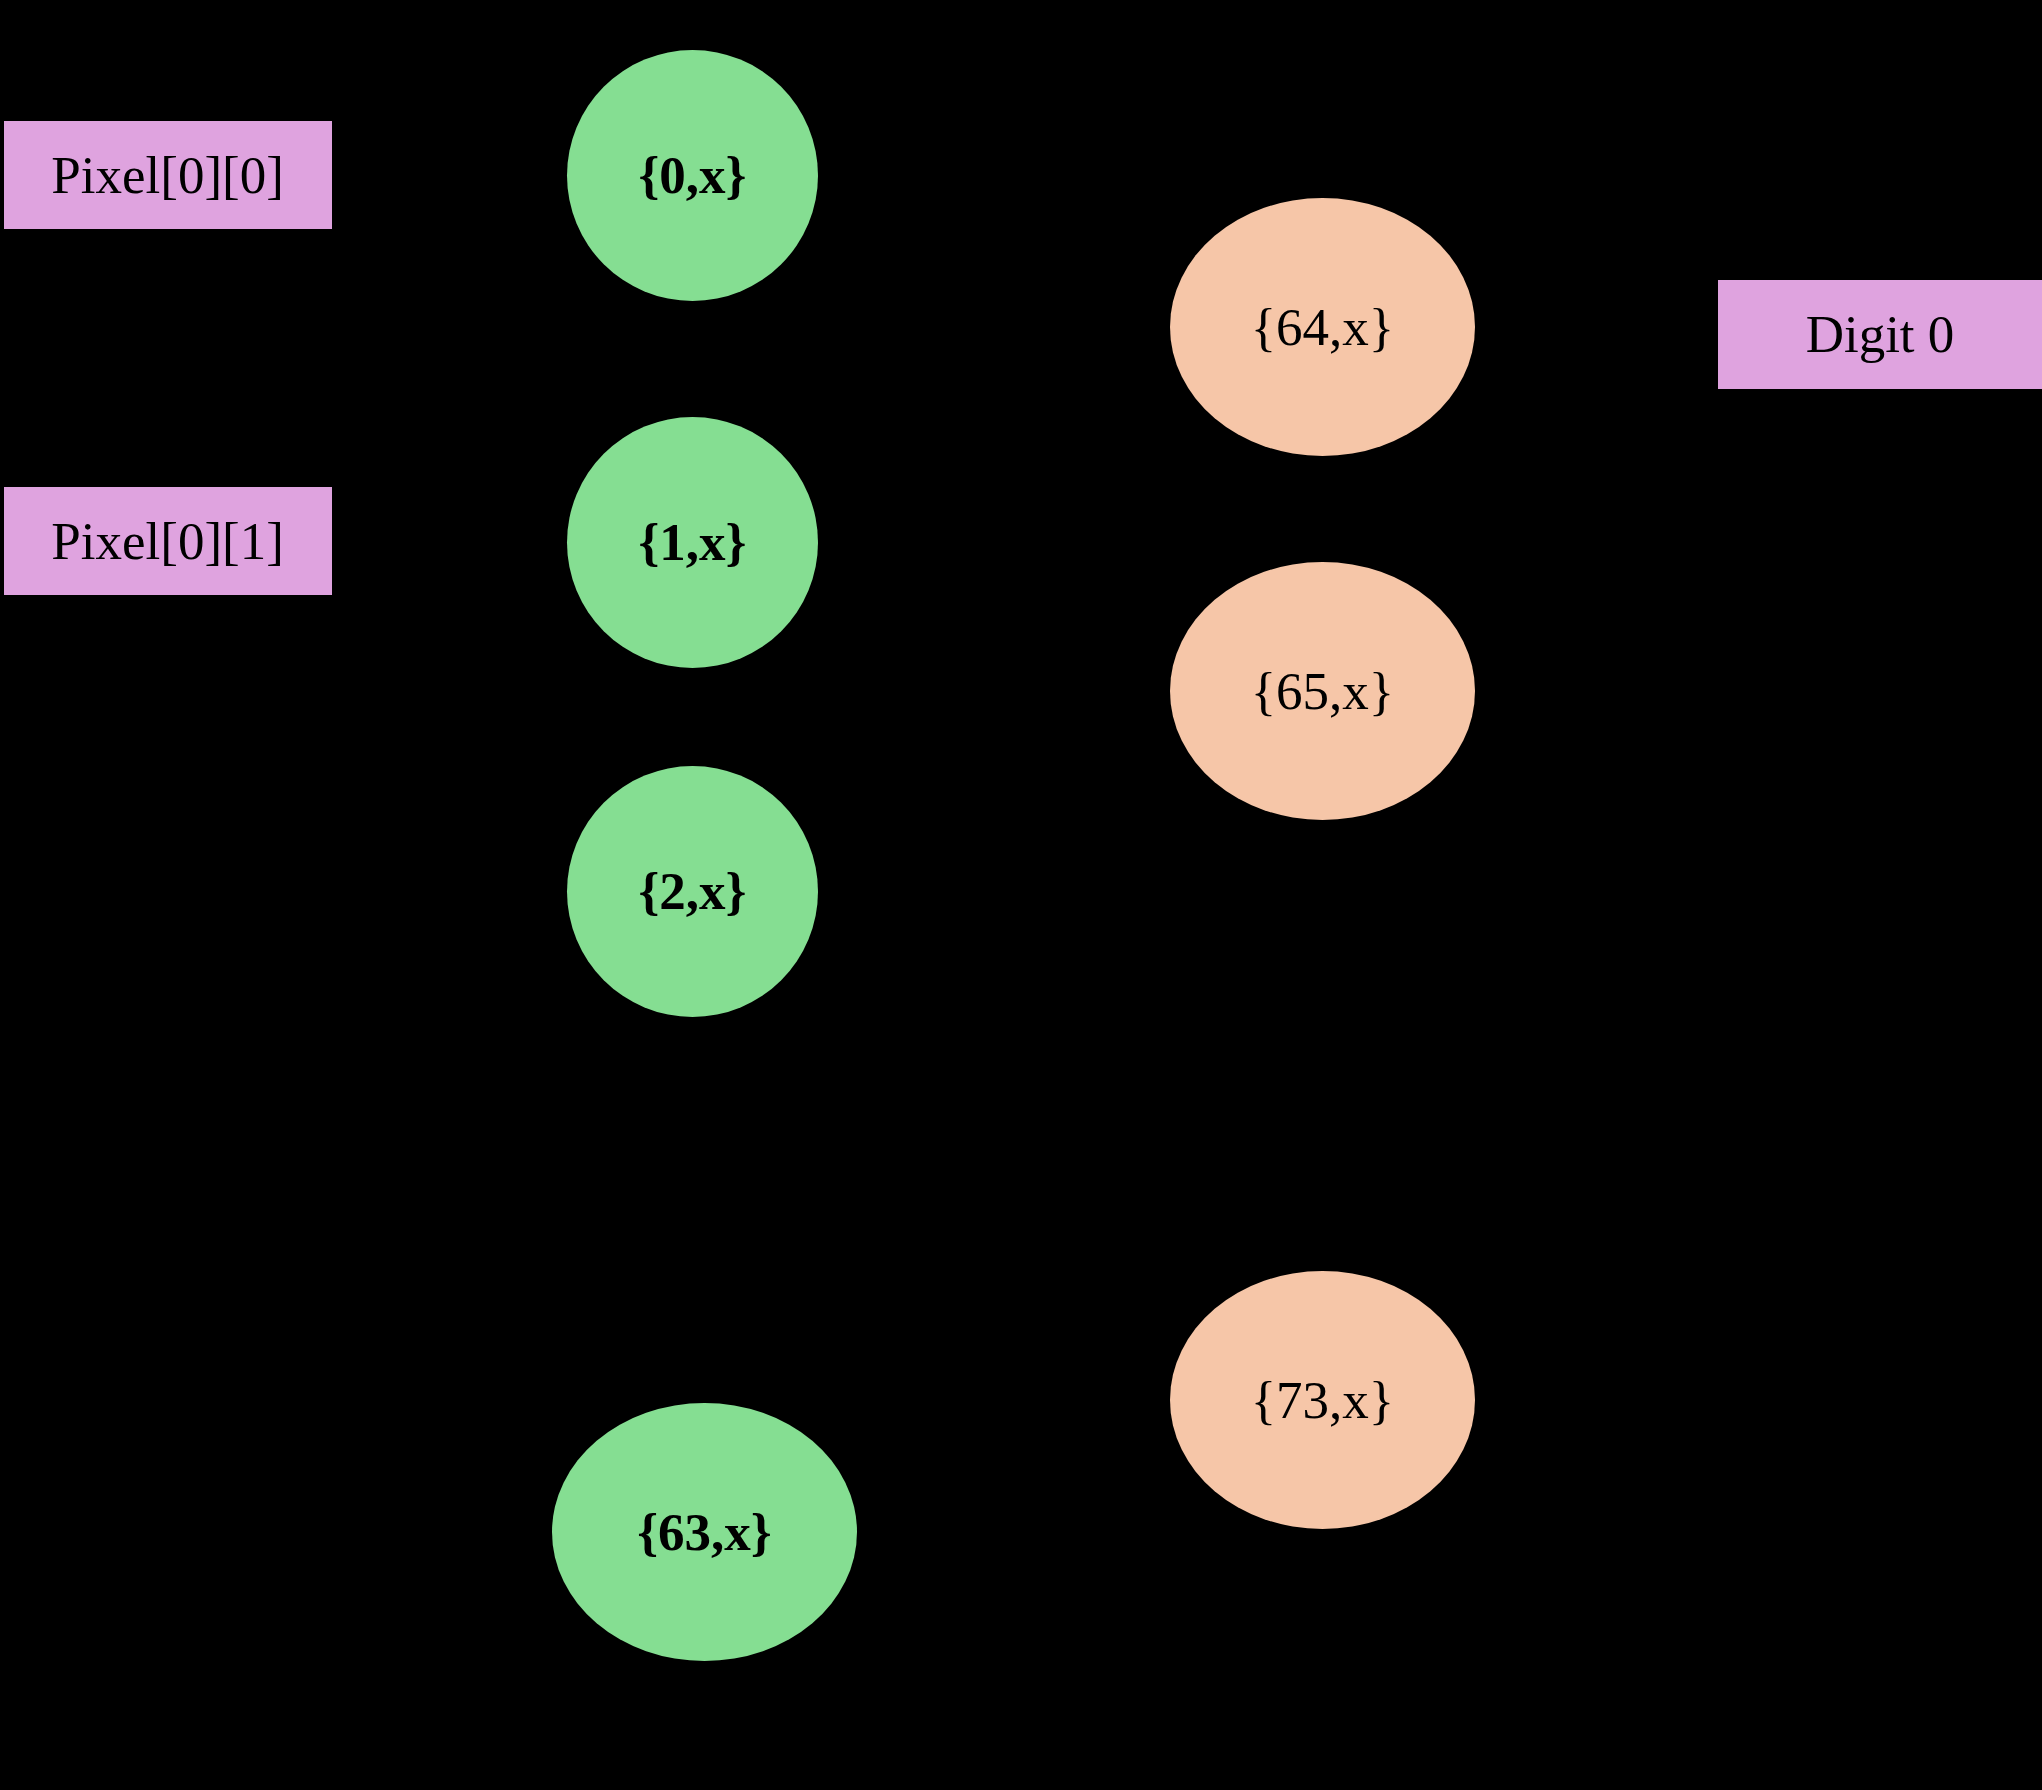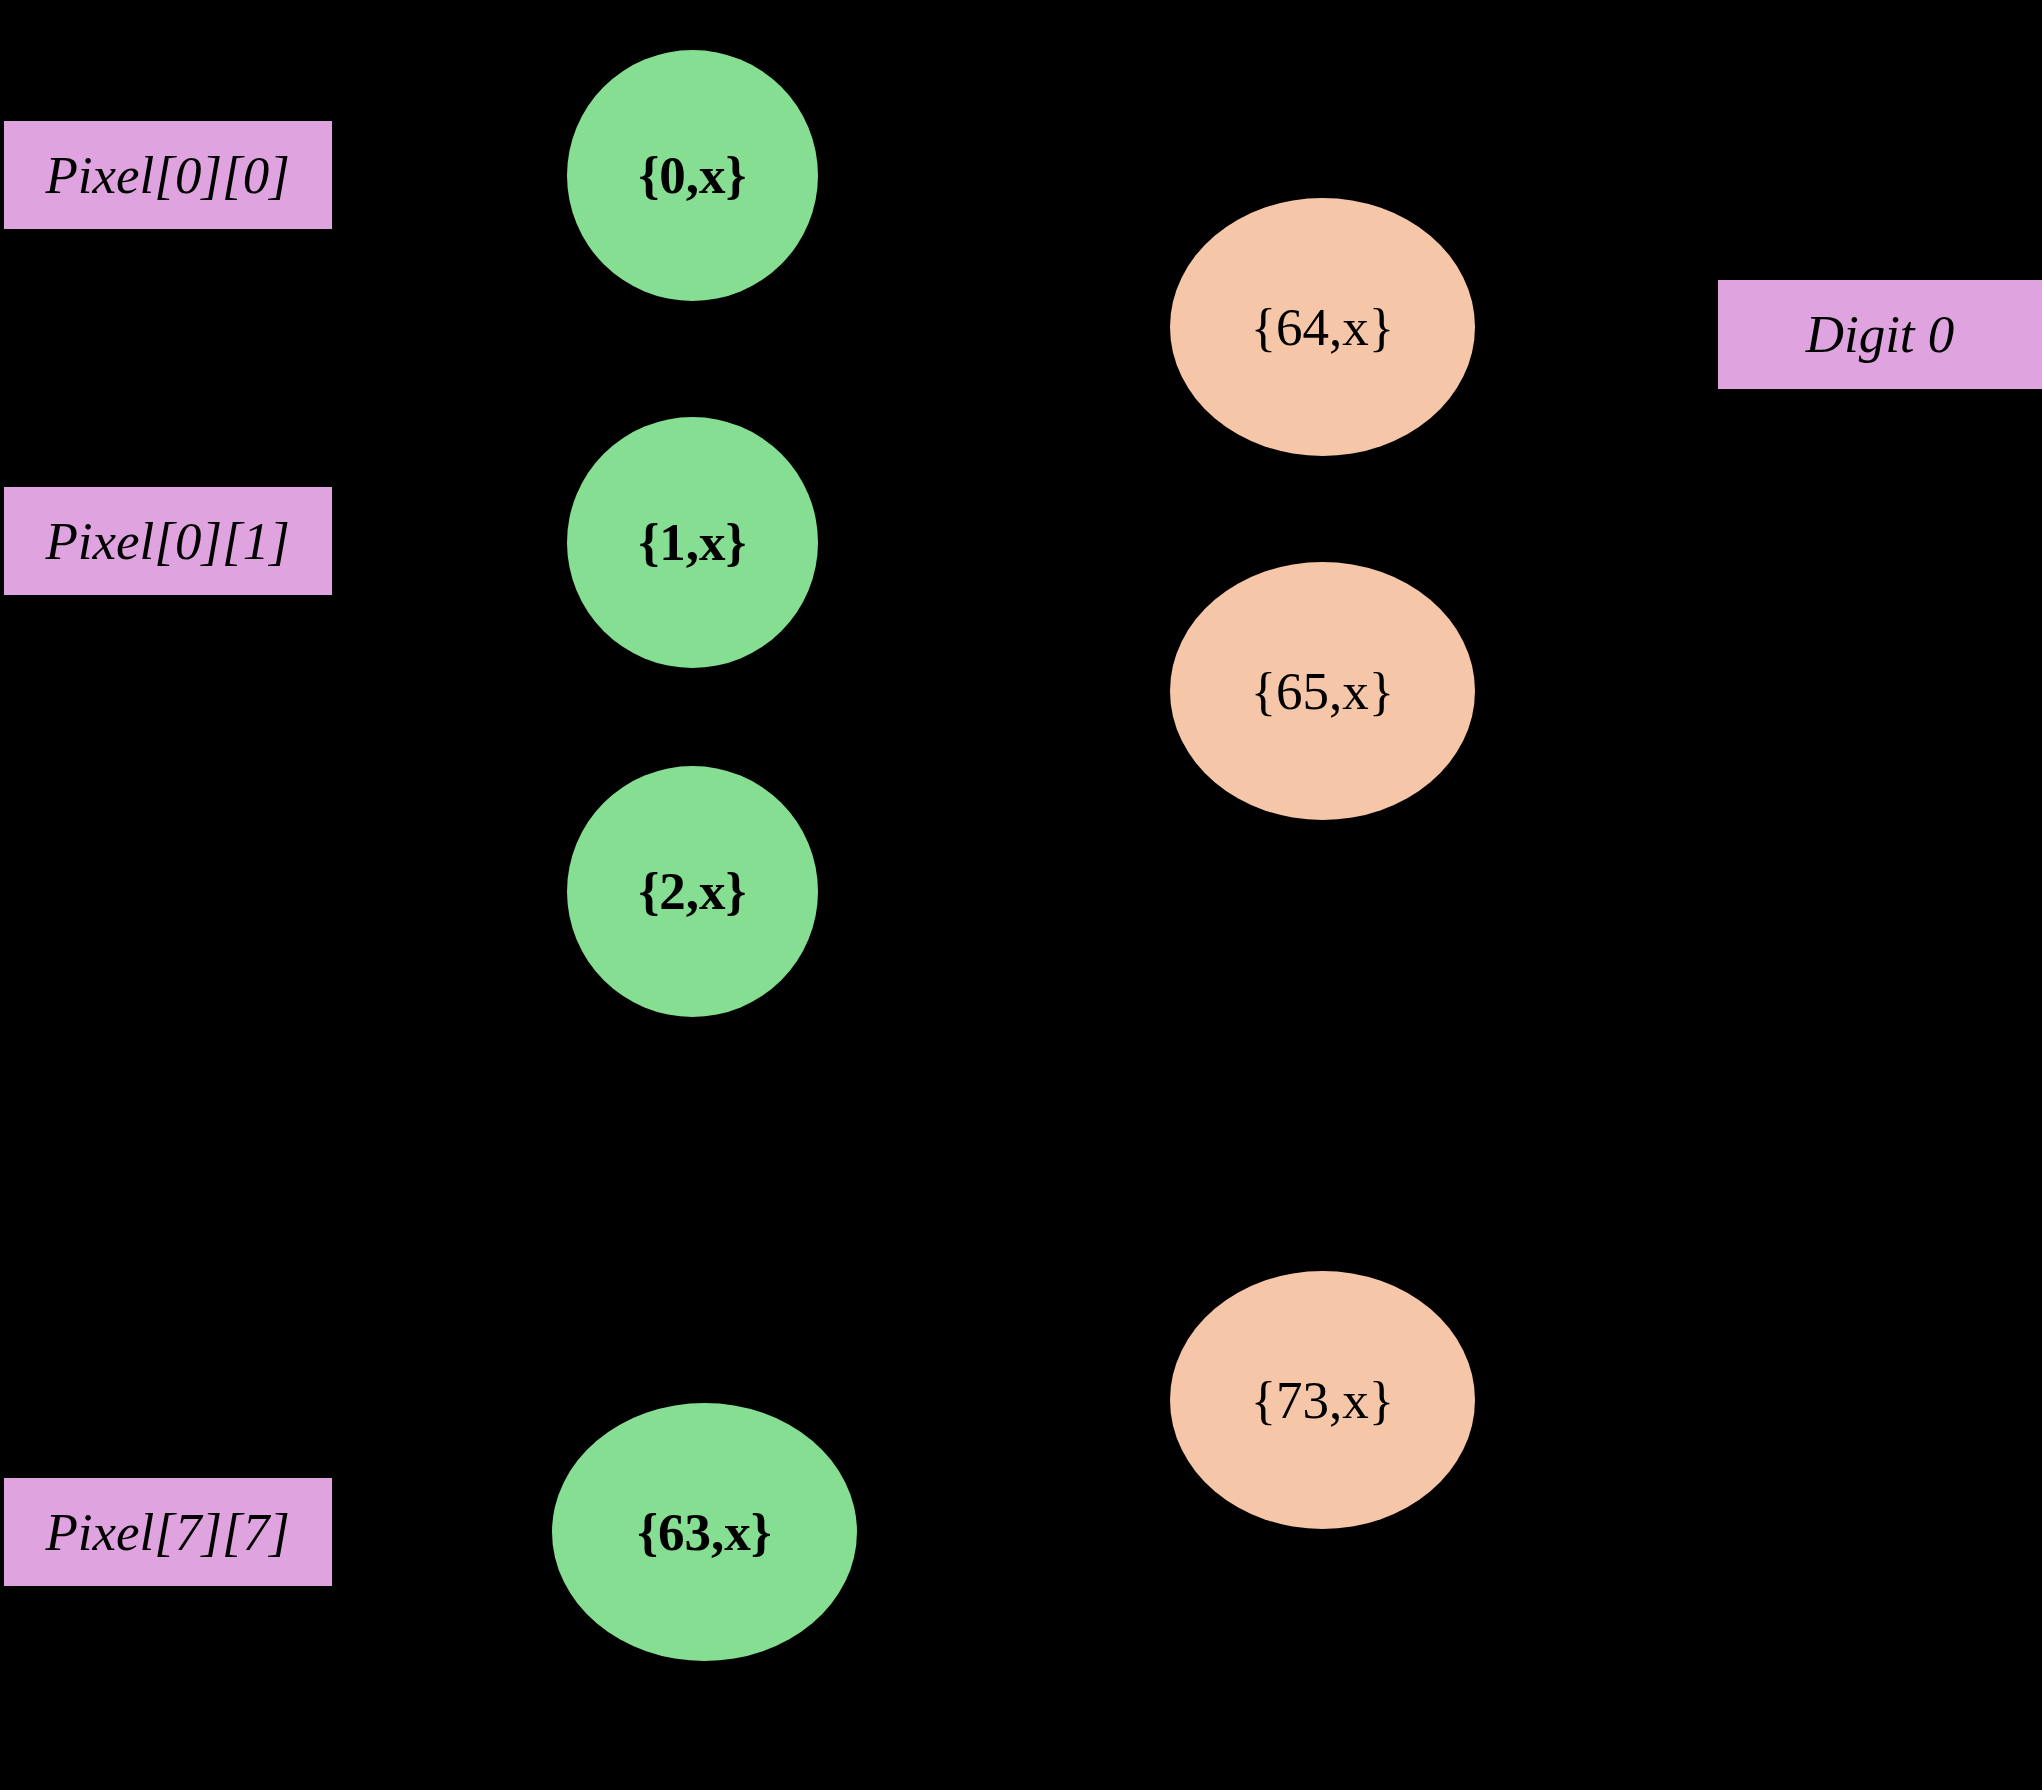--- a/index.html
+++ b/index.html
@@ -23,21 +23,20 @@
     justify-content: center;
     font-size: 53px;
     line-height: 1;
     white-space: nowrap;
     box-sizing: border-box;
   }
   .label-box {
     width: 328px;
     height: 108px;
     background: var(--c-input-box, #DFA3DF);
-    font-style: italic;
   }
   .label-box.pixel { left: 3.6px; }
   .label-box.digit { left: 1718px; width: 324px; height: 109px; }
 
   .node.green {
     width: 251px;
     height: 251px;
     left: 567px;
     border-radius: 50%;
     background: var(--c-input-node, #85DE92);
@@ -75,21 +74,20 @@
   #dg1 { top: 653px; }
   #dg9 { top: 1347px; }
 </style>
 </head>
 <body>
 
 <div class="canvas">
 
   <div class="label-box pixel" id="px00">Pixel[0][0]</div>
   <div class="label-box pixel" id="px01">Pixel[0][1]</div>
-  <div class="label-box pixel" id="px77">Pixel[7][7]</div>
 
   <div class="node green" id="n0">{0,x}</div>
   <div class="node green" id="n1">{1,x}</div>
   <div class="node green" id="n2">{2,x}</div>
   <div class="node green wide" id="n63">{63,x}</div>
 
   <div class="node orange" id="n64">{64,x}</div>
   <div class="node orange" id="n65">{65,x}</div>
   <div class="node orange" id="n73">{73,x}</div>
 

